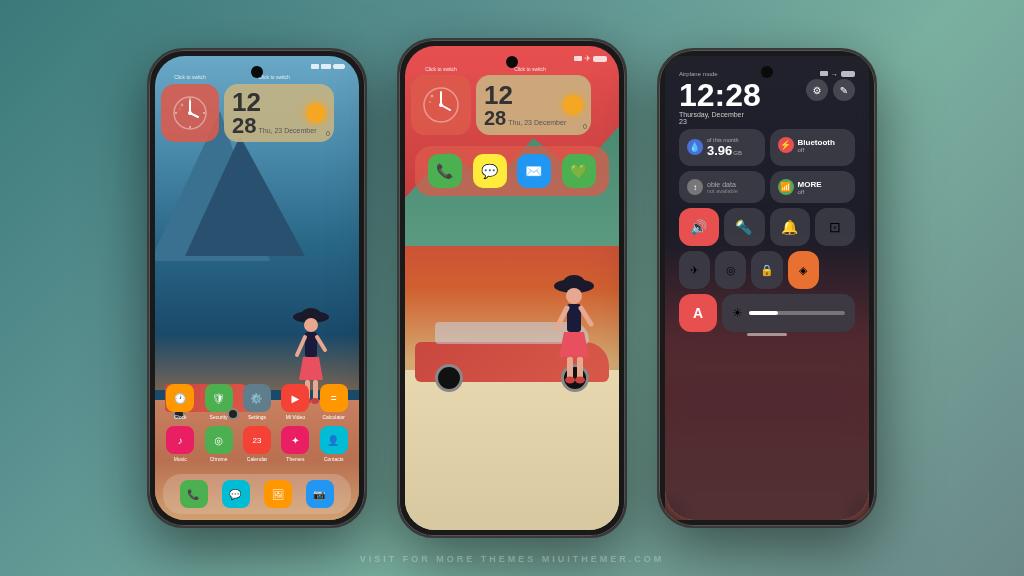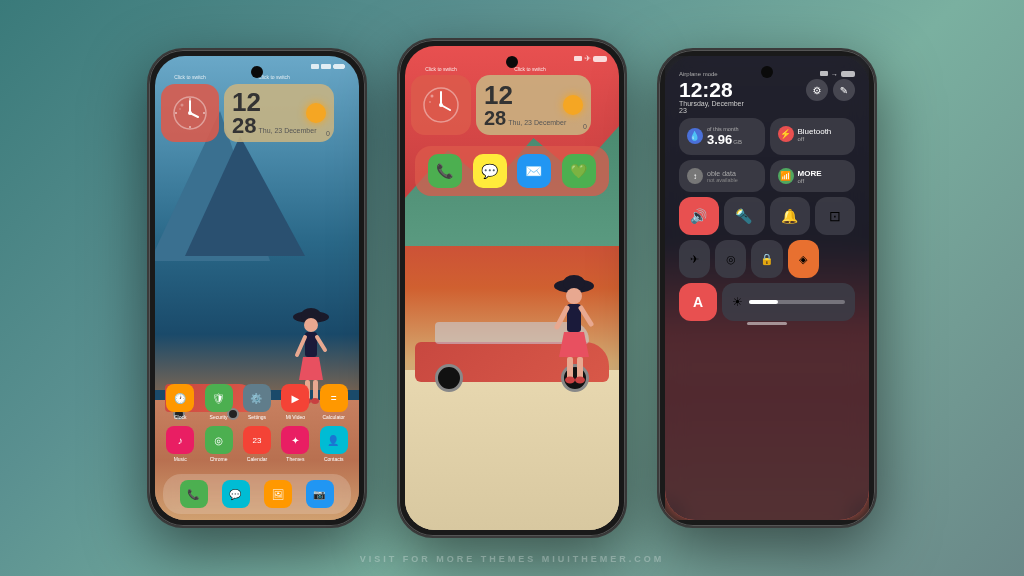--- a/index.html
+++ b/index.html
@@ -518,21 +518,21 @@
           <div style="font-size:6px;color:#aaa;">Airplane mode</div>
           <div style="display:flex;gap:3px;align-items:center;">
             <div style="width:8px;height:5px;background:white;border-radius:1px;opacity:0.7;"></div>
             <div style="font-size:7px;color:white;opacity:0.8;">→</div>
             <div style="width:14px;height:6px;background:white;border-radius:2px;opacity:0.7;"></div>
           </div>
         </div>
 
         <div style="display:flex;justify-content:space-between;align-items:flex-start;padding:0 6px 4px;">
           <div>
-            <div style="font-size:21px;font-weight:700;color:white;line-height:1;">12:28</div>
+            <div style="font-size:32px;font-weight:700;color:white;line-height:1;">12:28</div>
             <div style="font-size:7px;color:#ccc;">
               <span>Thursday, December</span>
             </div>
             <div style="font-size:7px;color:#ccc;">23</div>
           </div>
           <div style="display:flex;gap:5px;align-items:center;">
             <div style="width:22px;height:22px;background:rgba(80,80,90,0.8);border-radius:50%;display:flex;align-items:center;justify-content:center;font-size:10px;color:white;">⚙</div>
             <div style="width:22px;height:22px;background:rgba(80,80,90,0.8);border-radius:50%;display:flex;align-items:center;justify-content:center;font-size:10px;color:white;">✎</div>
           </div>
         </div>
@@ -547,21 +547,21 @@
                   <span style="font-size:13px;font-weight:700;color:white;">3.96</span>
                   <span style="font-size:6px;color:#aaa;">GB</span>
                 </div>
               </div>
             </div>
           </div>
           <div class="cc-tile bluetooth-tile">
             <div class="cc-tile-row">
               <div style="width:16px;height:16px;background:#e85050;border-radius:50%;display:flex;align-items:center;justify-content:center;font-size:9px;color:white;flex-shrink:0;">⚡</div>
               <div>
-                <div style="font-size:8px;font-weight:400;color:white;">Bluetooth</div>
+                <div style="font-size:8px;font-weight:700;color:white;">Bluetooth</div>
                 <div style="font-size:6px;color:#aaa;">off</div>
               </div>
             </div>
           </div>
         </div>
 
         <div class="cc-grid-2" style="margin-top:0;">
           <div class="cc-tile mobiledata-tile">
             <div class="cc-tile-row">
               <div style="width:16px;height:16px;background:#777;border-radius:50%;display:flex;align-items:center;justify-content:center;font-size:8px;color:white;flex-shrink:0;">↕</div>

